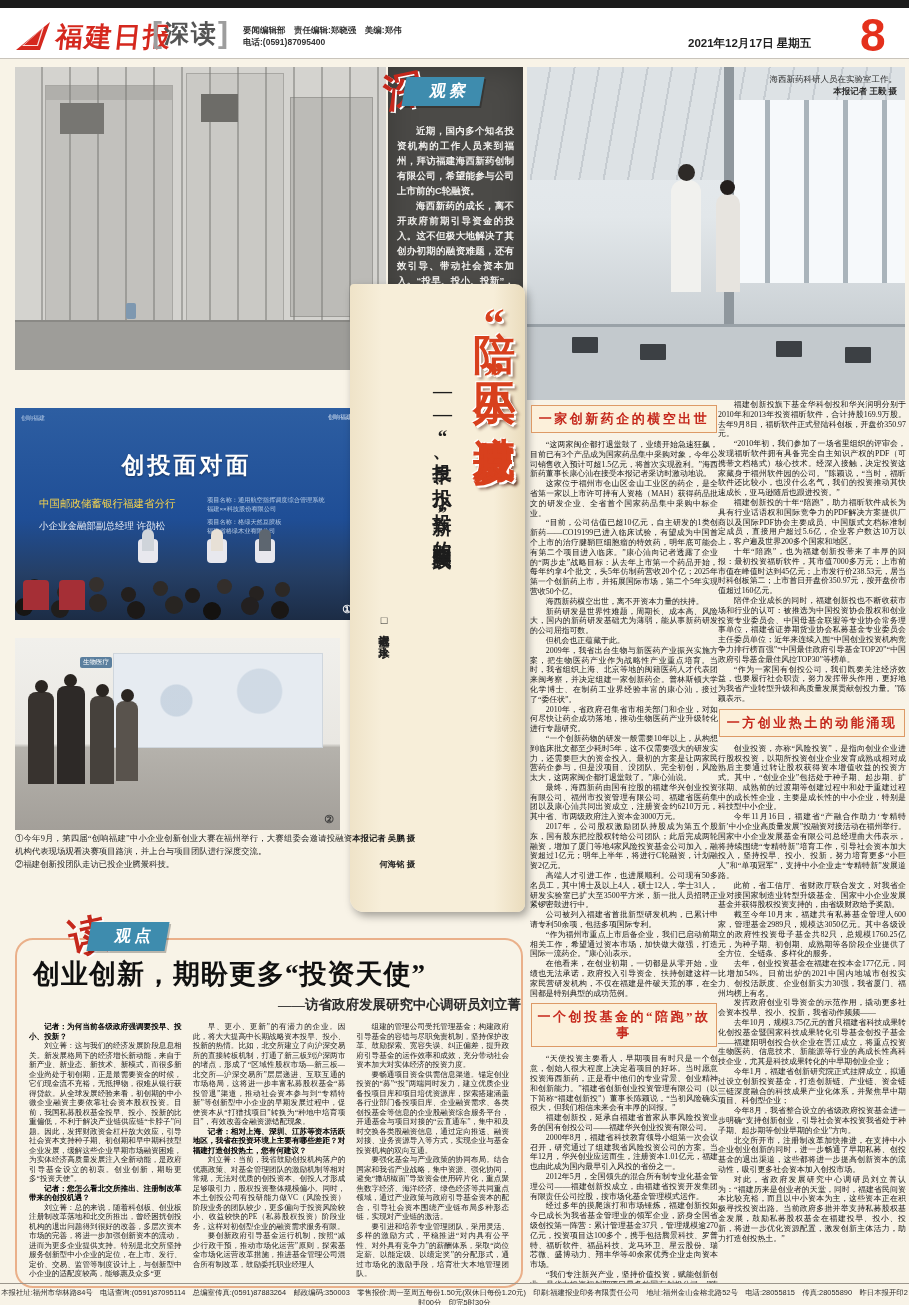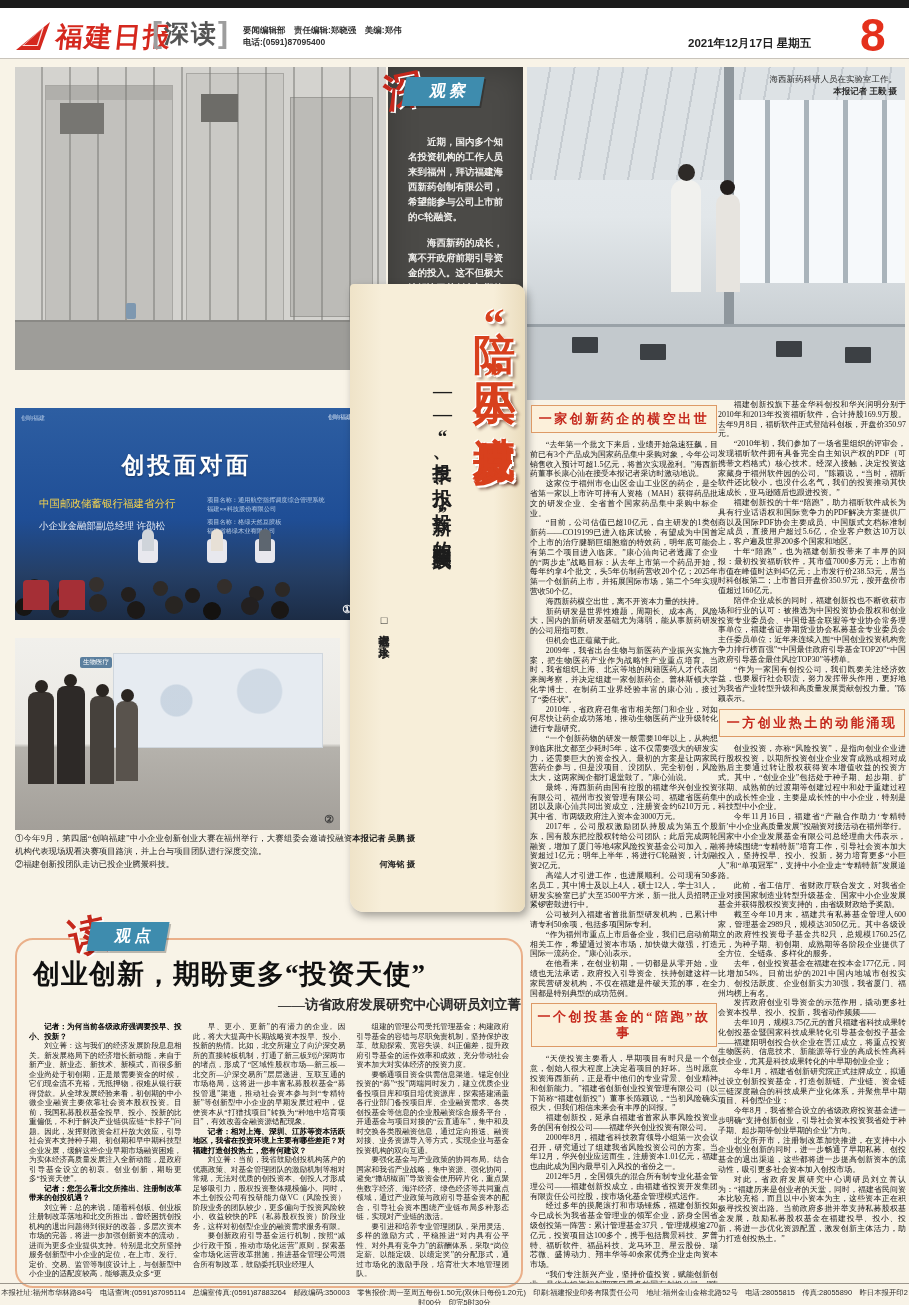--- a/index.html
+++ b/index.html
@@ -66,21 +66,21 @@
   #photo-wall{left:15px;top:638px;width:325px;height:192px;background:linear-gradient(180deg,#f1f0ec 0%,#e9e7e2 55%,#b5b2ac 57%,#a39f99 100%)}
   #photo-wall .panel{position:absolute;left:30%;top:8%;width:64%;height:48%;background:#e6ebf1;border:1px solid #cfd6dd;
       background-image:radial-gradient(circle at 30% 50%,rgba(120,150,180,.25) 0 10%,transparent 11%),radial-gradient(circle at 70% 40%,rgba(120,150,180,.2) 0 14%,transparent 15%)}
   #photo-wall .sign{position:absolute;left:20%;top:10%;background:#5b7f9e;color:#fff;font-size:6.5px;padding:1px 3px;border-radius:2px;font-family:"Liberation Sans",sans-serif}
   #photo-wall .p{position:absolute;border-radius:8px 8px 0 0;background:#38332f}
   #photo-wall .p::before{content:"";position:absolute;left:25%;top:-12px;width:13px;height:13px;border-radius:50%;background:#2a2521}
   
   #observer{left:388px;top:67px;width:135px;height:333px;background:#4b4a47;box-shadow:inset 0 0 30px rgba(0,0,0,.25)}
   #observer .txt{position:absolute;left:9px;right:9px;top:56px;color:#f0efec;
       font-family:"Liberation Sans",sans-serif;font-weight:700;font-size:9.5px;line-height:15px;text-align:justify}
-  #observer .txt p{margin:11px;text-indent:2em}
+  #observer .txt p{margin:0;text-indent:2em}
   .badge{position:absolute;height:30px}
   .badge .ribbon{display:inline-block;background:#3e8cae;color:#fff;font-weight:800;
       font-family:"Liberation Sans",sans-serif;font-size:16px;letter-spacing:4px;
       padding:4px 12px 4px 26px;transform:skewX(-10deg);box-shadow:2px 2px 0 rgba(0,0,0,.25)}
   .badge .script{position:absolute;left:-20px;top:-14px;font-size:40px;font-weight:900;color:#c5281c;
       transform:rotate(-12deg);text-shadow:1.5px 1.5px 0 #fff;font-family:"Liberation Serif",serif}
   #observer .badge{left:16px;top:10px}
   
   #scroll{left:350px;top:284px;width:175px;height:628px;background:linear-gradient(90deg,#efe3c8 0%,#f7eed9 18%,#f7eed9 82%,#eadcbd 100%);
       box-shadow:3px 4px 8px rgba(0,0,0,.35);border-radius:4px 10px 8px 14px}
@@ -225,21 +225,21 @@
   <div class="v byline">□本报记者 王永珍</div>
 </div>
 
 <div class="abs" id="captions">
   <div class="cap"><span class="credit">本报记者 吴鹏 摄</span><span>①今年9月，第四届“创响福建”中小企业创新创业大赛在福州举行，大赛组委会邀请投融资机构代表现场观看决赛项目路演，并上台与项目团队进行深度交流。</span></div>
   <div class="cap"><span class="credit">何海铭 摄</span><span>②福建创新投团队走访已投企业腾景科技。</span></div>
 </div>
 
 <div class="abs col" id="col1">
     <p class="it-head">一家创新药企的横空出世</p>
-    <p class="it-p">“去年第一个批文下来后，业绩开始急速狂飙，目前已有3个产品成为国家药品集中采购对象，今年公司销售收入预计可超1.5亿元，将首次实现盈利。”海西新药董事长康心汕在接受本报记者采访时激动地说。</p>
+    <p class="it-p">“这两家闽企都打退堂鼓了，业绩开始急速狂飙，目前已有3个产品成为国家药品集中采购对象，今年公司销售收入预计可超1.5亿元，将首次实现盈利。”海西新药董事长康心汕在接受本报记者采访时激动地说。</p>
     <p class="it-p">这家位于福州市仓山区金山工业区的药企，是全省第一家以上市许可持有人资格（MAH）获得药品批文的研发企业、全省首个国家药品集中采购中标企业。</p>
     <p class="it-p">“目前，公司估值已超10亿元，自主研发的1类创新药——CO19199已进入临床试验，有望成为中国首个上市的治疗腱鞘巨细胞瘤的特效药，明年底可能会有第二个项目进入临床。”康心汕向记者透露了企业的“两步走”战略目标：从去年上市第一个药品开始，每年约拿4个批文，头5年仿制药营收20个亿；2025年第一个创新药上市，并拓展国际市场，第二个5年实现营收50个亿。</p>
     <p class="it-p">海西新药横空出世，离不开资本力量的扶持。</p>
     <p class="it-p">新药研发是世界性难题，周期长、成本高、风险大，国内的新药研发基础尤为薄弱，能从事新药研发的公司屈指可数。</p>
     <p class="it-p">但机会也正蕴藏于此。</p>
     <p class="it-p">2009年，我省出台生物与新医药产业振兴实施方案，把生物医药产业作为战略性产业重点培育。当时，我省组织上海、北京等地的闽籍医药人才代表团来闽考察，并决定组建一家创新药企。普林斯顿大学化学博士、在制药工业界经验丰富的康心汕，接过了“委任状”。</p>
     <p class="it-p">2010年，省政府召集省市相关部门和企业，对如何尽快让药企成功落地，推动生物医药产业升级转化进行专题研究。</p>
     <p class="it-p">“一个创新药物的研发一般需要10年以上，从构想到临床批文都至少耗时5年，这不仅需要强大的研发实力，还需要巨大的资金投入。最初的方案是让两家民营药企参与，但是没项目、没团队、完全初创，风险太大，这两家闽企都打退堂鼓了。”康心汕说。</p>
     <p class="it-p">最终，海西新药由国有控股的福建华兴创业投资有限公司、福州市投资管理有限公司、福建省医药集团以及康心汕共同出资成立，注册资金约6210万元，其中省、市两级政府注入资本金3000万元。</p>
     <p class="it-p">2017年，公司股权激励团队持股成为第五个股东，国有股东把控股权转给公司团队；此后完成两轮融资，增加了厦门等地4家风险投资基金公司加入，融资超过1亿元；明年上半年，将进行C轮融资，计划融资2亿元。</p>

